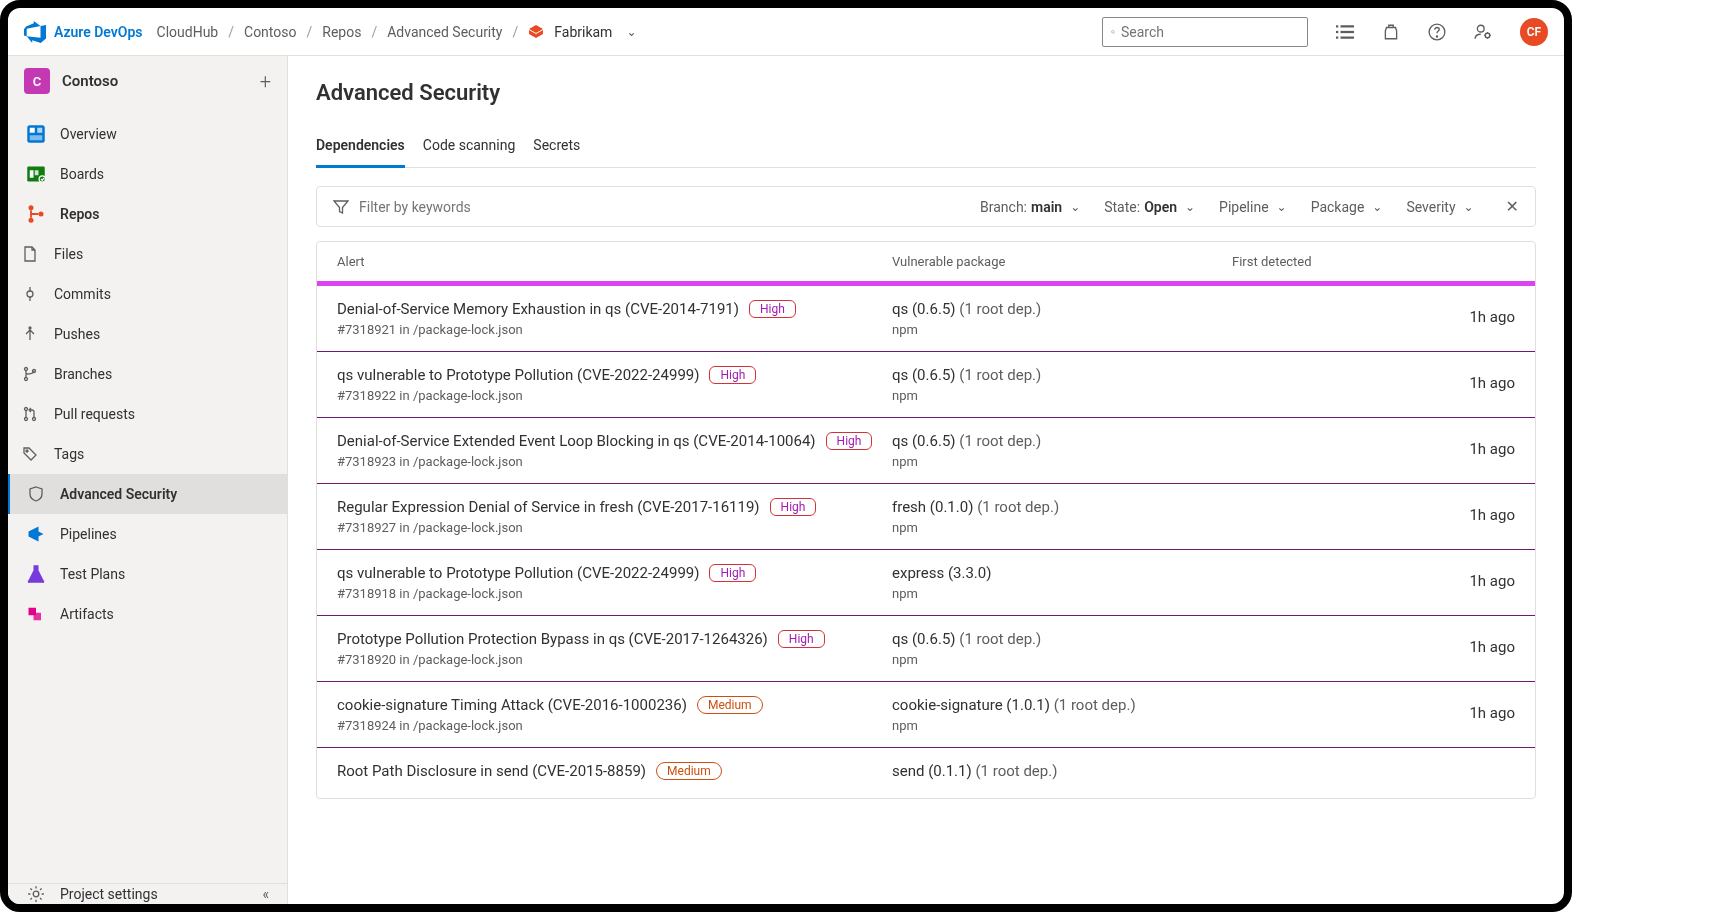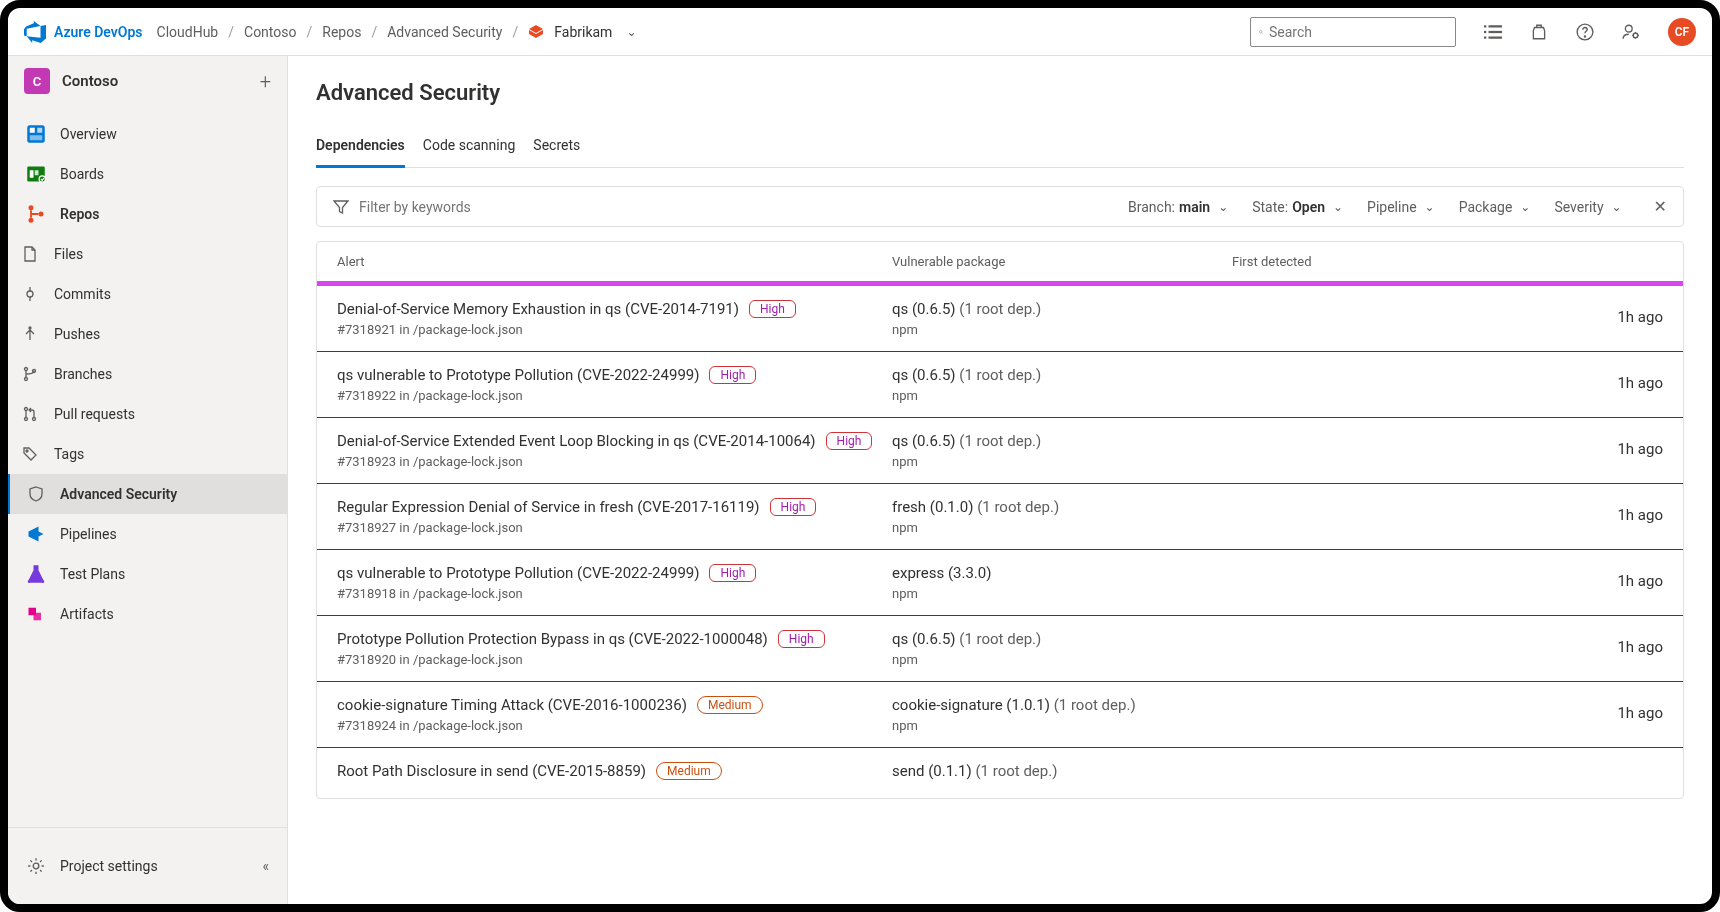--- a/index.html
+++ b/index.html
@@ -1,17 +1,17 @@
 <!DOCTYPE html>
 <html><head>
 <meta charset="utf-8">
 <style>
 * { box-sizing: border-box; margin: 0; padding: 0; font-family: -apple-system, BlinkMacSystemFont, "Segoe UI", Roboto, sans-serif; }
 body { background: #fff; color: #323130; font-size: 14px; }
-.app { display: flex; flex-direction: column; height: 912px; width: 1720px; border: 8px solid #000; border-radius: 20px; overflow: hidden; }
+.app { display: flex; flex-direction: column; height: 912px; width: 1572px; border: 8px solid #000; border-radius: 20px; overflow: hidden; }
 
 
 .header { display: flex; align-items: center; height: 48px; padding: 0 16px; border-bottom: 1px solid #e1dfdd; }
 .logo-icon { width: 22px; height: 22px; color: #0078d4; margin-right: 8px; }
 .brand { color: #0078d4; font-weight: 600; font-size: 14px; margin-right: 14px; }
 .breadcrumb { display: flex; align-items: center; gap: 10px; color: #605e5c; font-size: 14px; }
 .breadcrumb .sep { color: #a19f9d; }
 .breadcrumb .crumb { cursor: pointer; }
 .repo-icon { width: 16px; height: 16px; color: #e84b24; }
 .repo-name { color: #323130; font-weight: 400; }
@@ -31,21 +31,21 @@
 .project-header { display: flex; align-items: center; padding: 12px 16px; gap: 12px; }
 .project-tile { width: 26px; height: 26px; border-radius: 4px; background: #c239b3; color: #fff; display: flex; align-items: center; justify-content: center; font-weight: 600; font-size: 13px; }
 .project-name { font-weight: 600; font-size: 15px; flex: 1; }
 .add-btn { color: #605e5c; font-size: 20px; font-weight: 300; cursor: pointer; }
 .nav { flex: 1; padding-top: 8px; }
 .nav-item { display: flex; align-items: center; padding: 10px 18px; gap: 14px; cursor: pointer; color: #323130; font-size: 14px; }
 .nav-item.active { background: #e1dfdd; font-weight: 600; border-left: 2px solid #0078d4; padding-left: 16px; }
 .nav-item.bold { font-weight: 600; }
 .nav-icon { width: 20px; height: 20px; display: flex; align-items: center; justify-content: center; }
 .nav-sub { padding-left: 12px; }
-.project-settings { display: flex; align-items: center; padding: 28px 18px; gap: 14px; border-top: 1px solid #e1dfdd; color: #323130; }
+.project-settings { display: flex; align-items: center; padding: 0 18px; gap: 14px; border-top: 1px solid #e1dfdd; color: #323130; }
 .collapse-icon { margin-left: auto; color: #605e5c; }
 
 
 .main { flex: 1; overflow-y: auto; padding: 24px 28px; }
 .page-title { font-size: 22px; font-weight: 600; margin-bottom: 24px; }
 .tabs { display: flex; gap: 18px; border-bottom: 1px solid #e1dfdd; margin-bottom: 18px; }
 .tab { padding: 8px 0 12px; cursor: pointer; color: #323130; font-size: 14px; }
 .tab.active { font-weight: 600; border-bottom: 3px solid #0078d4; margin-bottom: -1px; }
 
 .filter-bar { display: flex; align-items: center; border: 1px solid #e1dfdd; border-radius: 4px; padding: 10px 16px; margin-bottom: 14px; gap: 24px; }
@@ -401,21 +401,21 @@
     </div>
     <div class="col-pkg">
       <div class="pkg-name">express (3.3.0) <span class="pkg-dep"></span></div>
       <div class="pkg-src">npm</div>
     </div>
     <div class="col-time time">1h ago</div>
             </div>
             <div class="trow">
     <div class="col-alert">
       <div class="alert-title">
-                  <span>Prototype Pollution Protection Bypass in qs (CVE-2022-1000048)</span>
+                  <span>Prototype Pollution Protection Bypass in qs (CVE-2017-1264326)</span>
                   <span class="badge high">High</span>
                 </div>
       <div class="alert-sub">#7318920 in /package-lock.json</div>
     </div>
     <div class="col-pkg">
       <div class="pkg-name">qs (0.6.5) <span class="pkg-dep">(1 root dep.)</span></div>
       <div class="pkg-src">npm</div>
     </div>
     <div class="col-time time">1h ago</div>
             </div>

